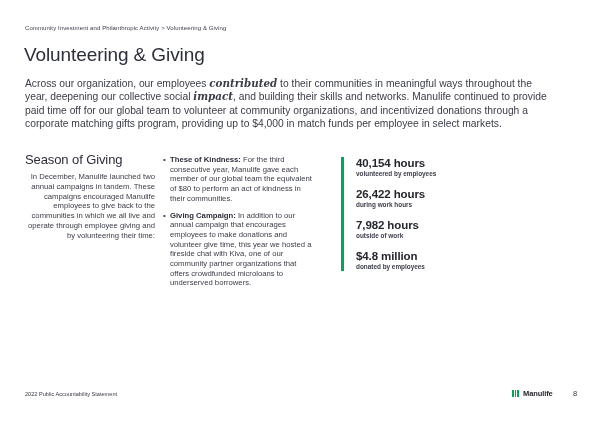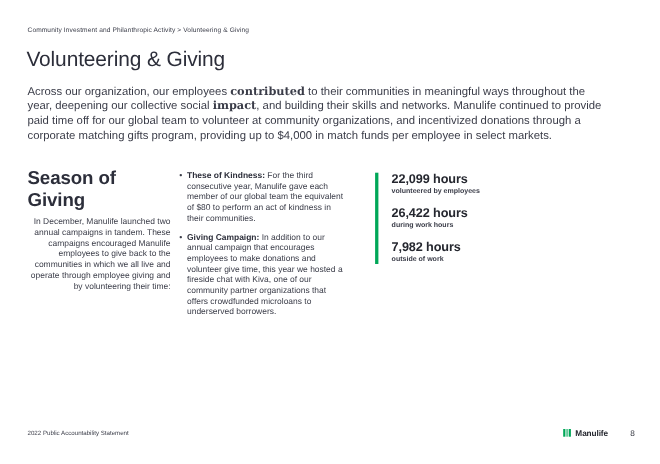--- a/index.html
+++ b/index.html
@@ -34,31 +34,32 @@
   .intro {
     position: absolute;
     left: 25px; top: 77px;
     width: 530px;
     font-size: 10.3px;
     line-height: 13.4px;
     color: #3a3c48;
   }
   .intro .em {
     font-family: "DejaVu Serif", serif;
+    font-style: italic;
     font-weight: 700;
     text-align: center;
   }
   .season {
     position: absolute;
     left: 25px; top: 152px;
     width: 130px;
   }
   .season h2 {
-    font-size: 17px;
-    font-weight: 700;
+    font-size: 13px;
+    font-weight: 400;
     color: #2c2e3a;
     margin-bottom: 5px;
     letter-spacing: -0.1px;
   }
   .season p {
     font-size: 7.7px;
     line-height: 9.8px;
     color: #3a3c48;
     text-align: right;
   }
@@ -163,30 +164,34 @@
       <span class="li-text"><b>These of Kindness:</b> <span>For the third consecutive year, Manulife gave each member of our global team the equivalent of $80 to perform an act of kindness in their communities.</span></span>
     </li>
     <li>
       <span class="dot">•</span>
       <span class="li-text"><b>Giving Campaign:</b> <span>In addition to our annual campaign that encourages employees to make donations and volunteer give time, this year we hosted a fireside chat with Kiva, one of our community partner organizations that offers crowdfunded microloans to underserved borrowers.</span></span>
     </li>
   </ul>
 
   <aside class="stats">
     <div class="stat">
-      <div class="value">22,099 hours</div>
+      <div class="value">40,154 hours</div>
       <div class="label">volunteered by employees</div>
     </div>
     <div class="stat">
       <div class="value">26,422 hours</div>
       <div class="label">during work hours</div>
     </div>
     <div class="stat">
       <div class="value">7,982 hours</div>
       <div class="label">outside of work</div>
+    </div>
+    <div class="stat">
+      <div class="value">$4.8 million</div>
+      <div class="label">donated by employees</div>
     </div>
   </aside>
 
   <div class="footer-left">2022 Public Accountability Statement</div>
 
   <div class="footer-brand">
     <span class="logo-bars">
         <i></i>
         <i></i>
         <i></i>

